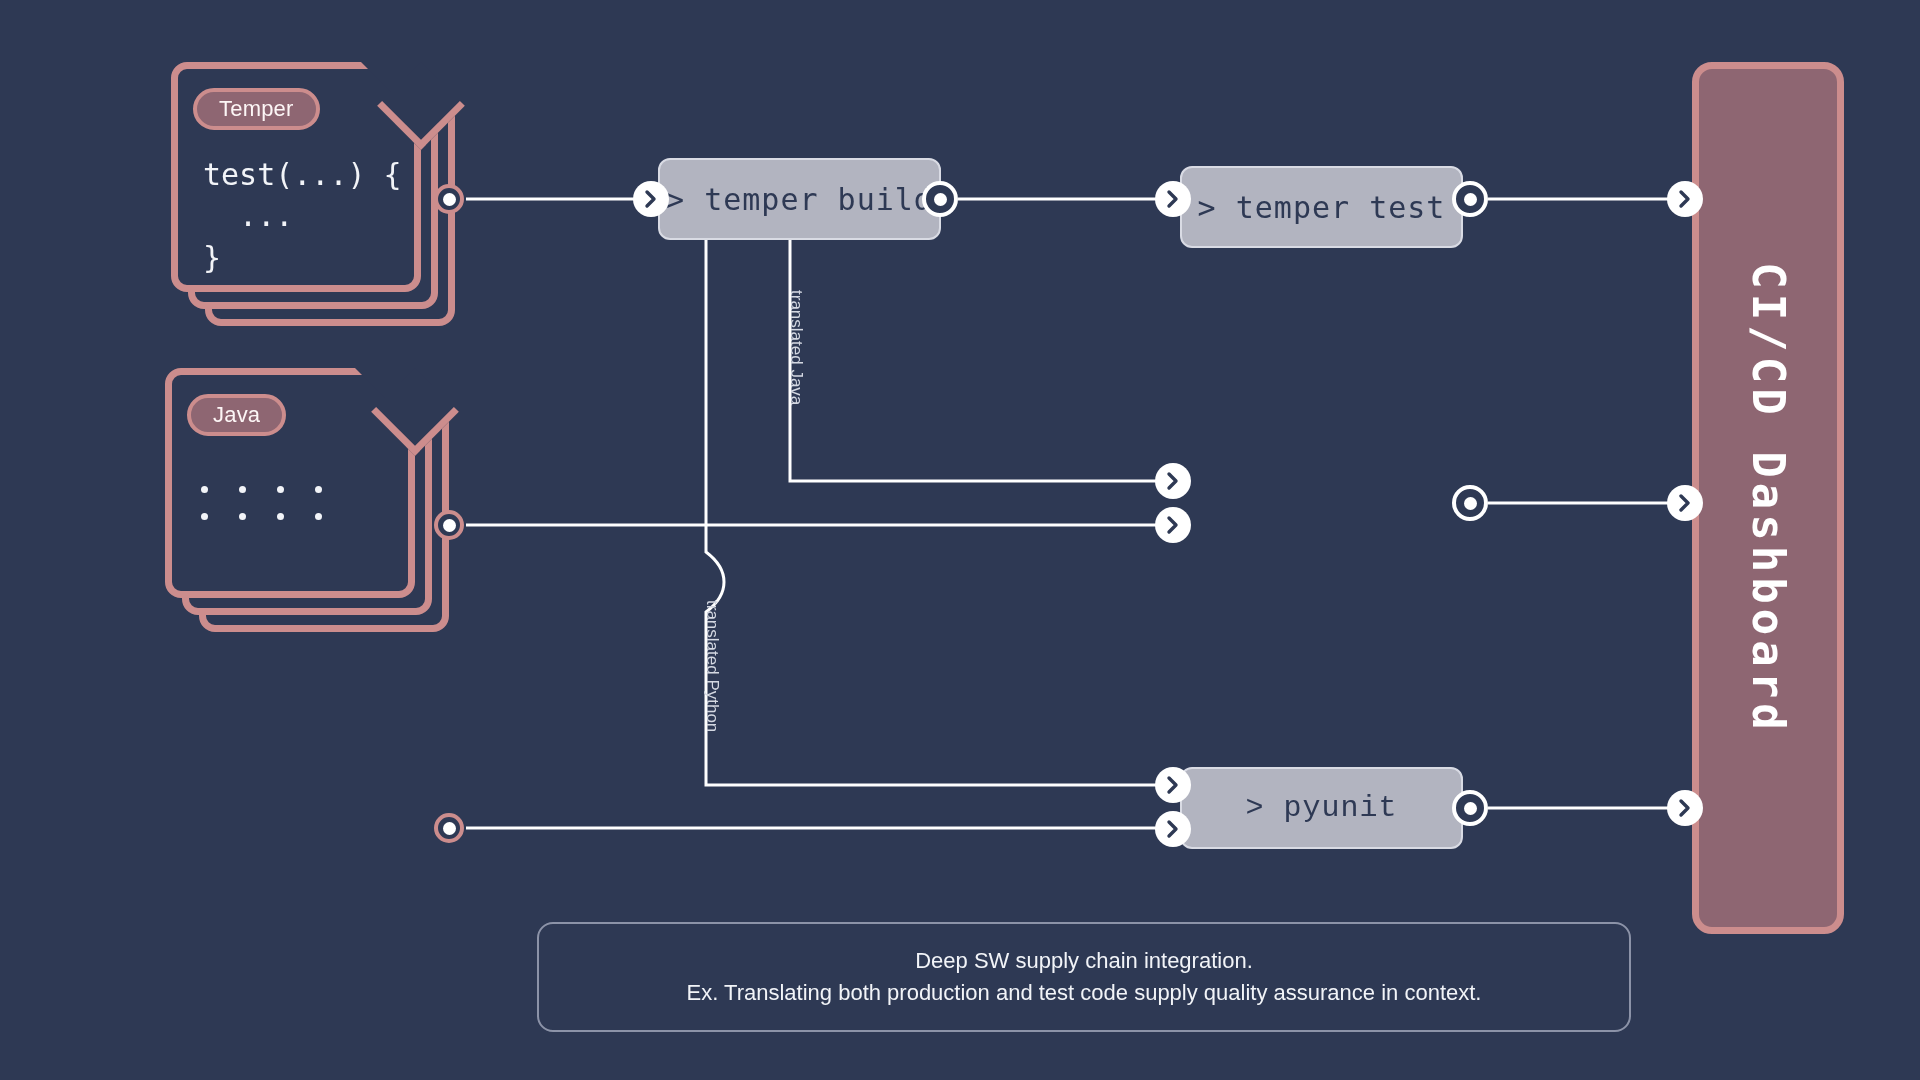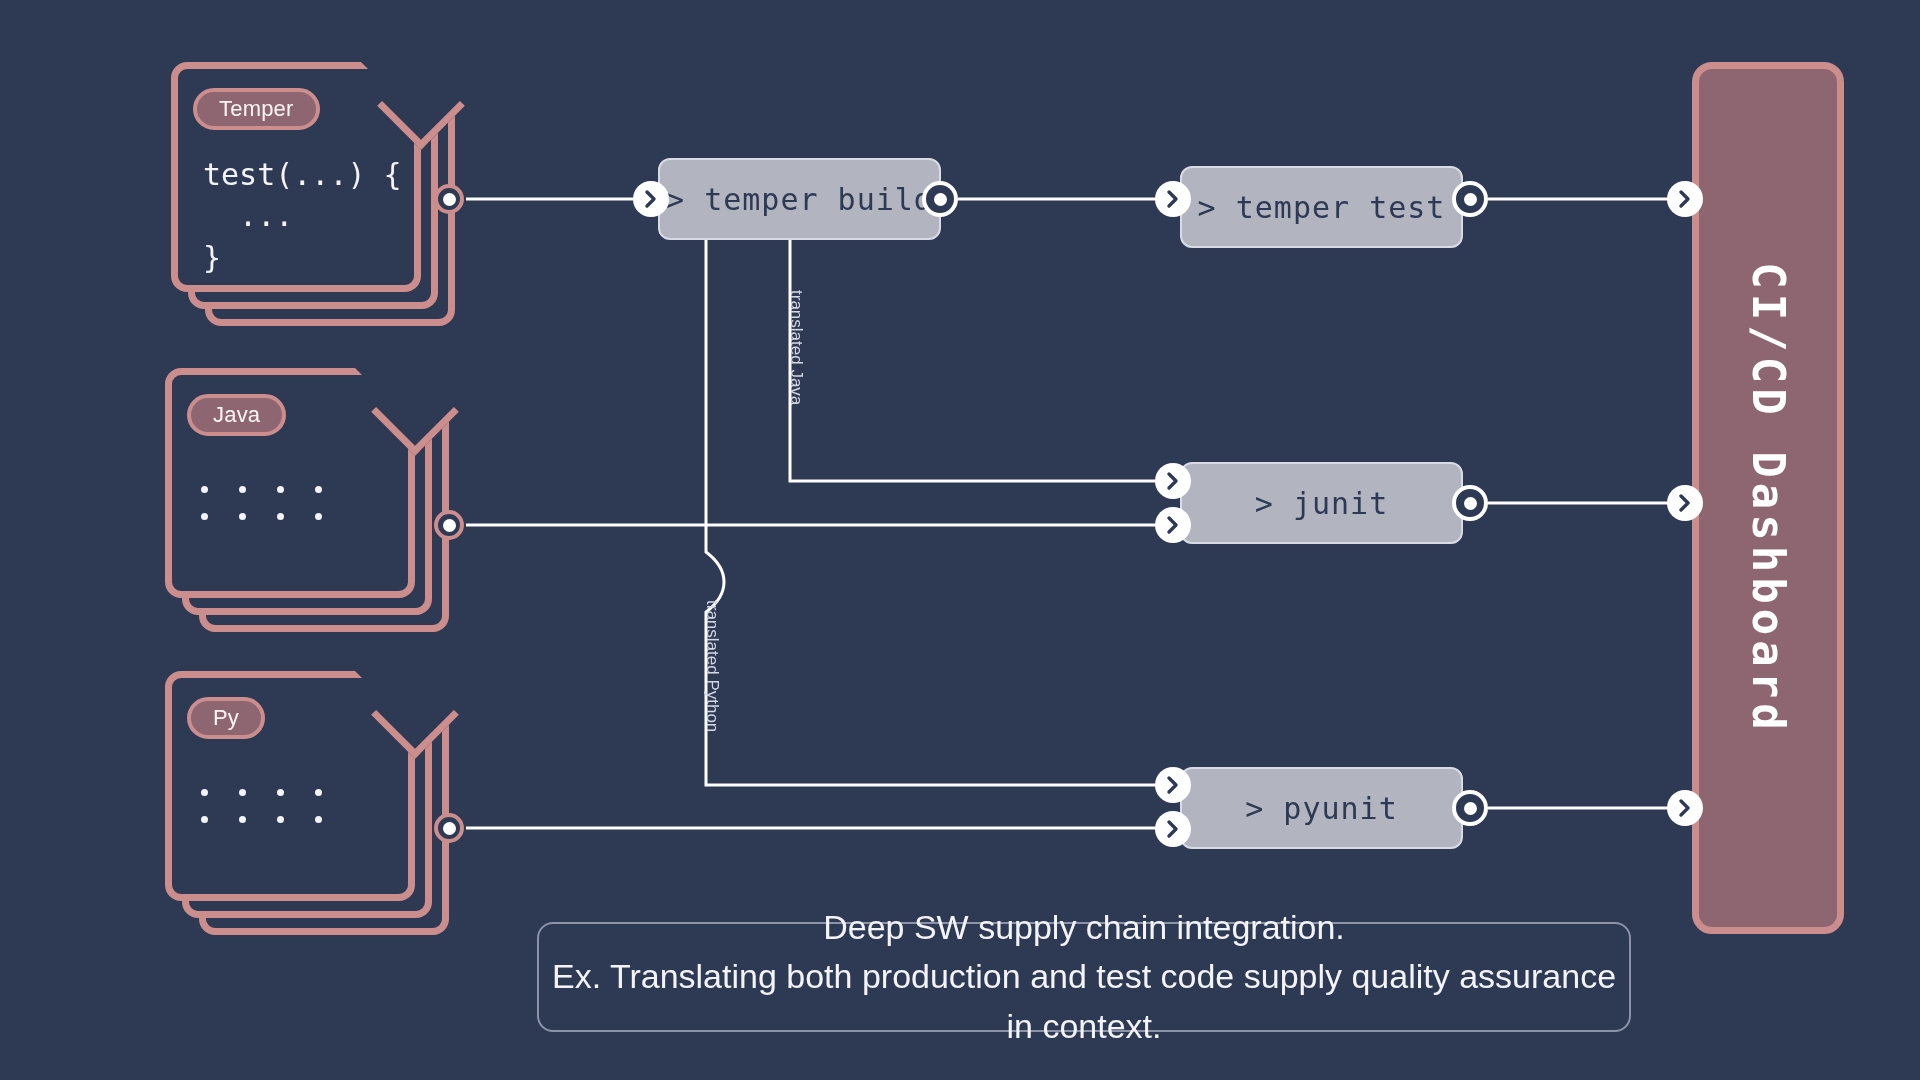--- a/index.html
+++ b/index.html
@@ -67,21 +67,21 @@
      font-weight:bold;font-size:44px;letter-spacing:5px;}
 
   
   .edge-label{position:absolute;color:#d4d8e2;font-size:17px;white-space:nowrap;
      transform-origin:0 0;transform:rotate(90deg);}
 
   
   .caption{position:absolute;border:2px solid #8c93a8;border-radius:16px;
      background:#2e3954;box-sizing:border-box;
      display:flex;flex-direction:column;align-items:center;justify-content:center;
-     color:#f2f4f8;font-size:34px;line-height:1.45;text-align:center;}
+     color:#f2f4f8;font-size:22px;line-height:1.45;text-align:center;}
 </style>
 </head>
 <body>
 
 <div id="stage">
 
   <svg id="wires" viewBox="0 0 1920 1080" preserveAspectRatio="none">
     <g stroke="#ffffff" stroke-width="3" fill="none" stroke-linecap="butt">
 
       <path d="M 466,199 L 640,199"></path>
@@ -146,45 +146,20 @@
           <i class="d"></i>
           <i class="d"></i>
           <i class="d"></i>
         </div>
     </div>
   </div>
   <div class="port port-dotonly" style="left:434px;top:510px;">
     <span class="dot"></span>
   </div>
 
-  <div class="doc-stack" style="left:165px;top:671px;width:290px;height:270px;">
-    <div class="doc l3"></div>
-    <div class="doc l2"></div>
-    <div class="doc l1">
-      <div class="foldmask"></div>
-      <div class="fold"></div>
-    </div>
-    <div class="doc-tag">
-      <span>Py</span>
-    </div>
-    <div class="doc-dots">
-      <div class="row">
-          <i class="d"></i>
-          <i class="d"></i>
-          <i class="d"></i>
-          <i class="d"></i>
-        </div>
-      <div class="row">
-          <i class="d"></i>
-          <i class="d"></i>
-          <i class="d"></i>
-          <i class="d"></i>
-        </div>
-    </div>
-  </div>
   <div class="port port-dotonly" style="left:434px;top:813px;">
     <span class="dot"></span>
   </div>
 
   <div class="edge-label" style="left:806px;top:290px;">translated Java</div>
   <div class="edge-label" style="left:722px;top:600px;">translated Python</div>
 
   <div class="term" style="left:658px;top:158px;width:283px;height:82px;">
     <span>&gt; temper build</span>
   </div>
@@ -202,38 +177,35 @@
   </div>
   <div class="port port-chev" style="left:1155px;top:181px;">
     <svg width="20" height="20" viewBox="0 0 20 20">
       <path d="M6 3 L13 10 L6 17" stroke="#2e3954" stroke-width="3.4" fill="none" stroke-linecap="round" stroke-linejoin="round"></path>
     </svg>
   </div>
   <div class="port port-ring" style="left:1452px;top:181px;">
     <span class="dot"></span>
   </div>
 
-  <div class="term" style="left:1180px;top:462px;width:283px;height:82px;">
-    <span>&gt; junit</span>
-  </div>
   <div class="port port-chev" style="left:1155px;top:463px;">
     <svg width="20" height="20" viewBox="0 0 20 20">
       <path d="M6 3 L13 10 L6 17" stroke="#2e3954" stroke-width="3.4" fill="none" stroke-linecap="round" stroke-linejoin="round"></path>
     </svg>
   </div>
   <div class="port port-chev" style="left:1155px;top:507px;">
     <svg width="20" height="20" viewBox="0 0 20 20">
       <path d="M6 3 L13 10 L6 17" stroke="#2e3954" stroke-width="3.4" fill="none" stroke-linecap="round" stroke-linejoin="round"></path>
     </svg>
   </div>
   <div class="port port-ring" style="left:1452px;top:485px;">
     <span class="dot"></span>
   </div>
 
-  <div class="term" style="left:1180px;top:767px;width:283px;height:82px;">
+  <div class="term" style="left:1180px;top:767px;width:283px;height:82px;font-family:Liberation Mono, monospace;">
     <span>&gt; pyunit</span>
   </div>
   <div class="port port-chev" style="left:1155px;top:767px;">
     <svg width="20" height="20" viewBox="0 0 20 20">
       <path d="M6 3 L13 10 L6 17" stroke="#2e3954" stroke-width="3.4" fill="none" stroke-linecap="round" stroke-linejoin="round"></path>
     </svg>
   </div>
   <div class="port port-chev" style="left:1155px;top:811px;">
     <svg width="20" height="20" viewBox="0 0 20 20">
       <path d="M6 3 L13 10 L6 17" stroke="#2e3954" stroke-width="3.4" fill="none" stroke-linecap="round" stroke-linejoin="round"></path>

